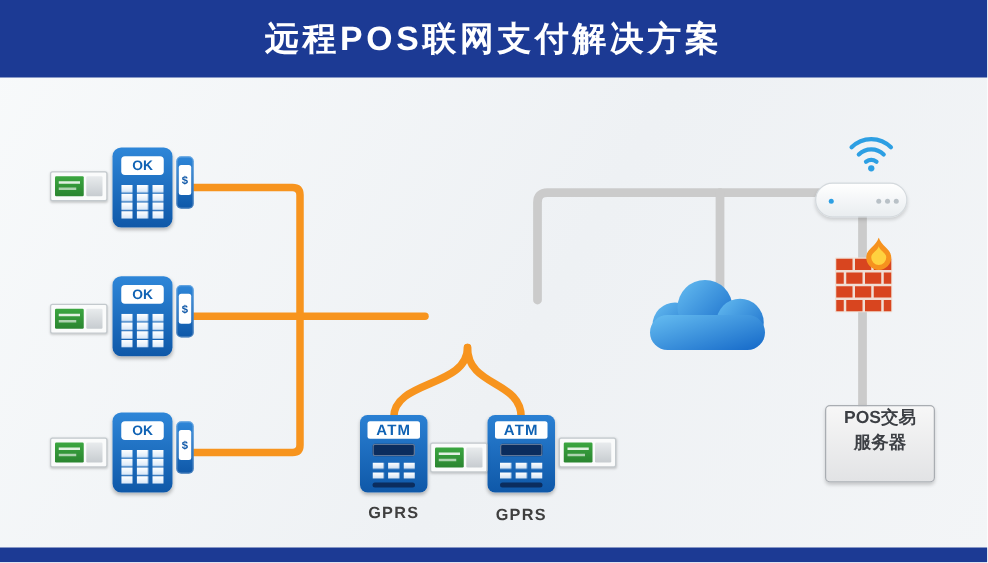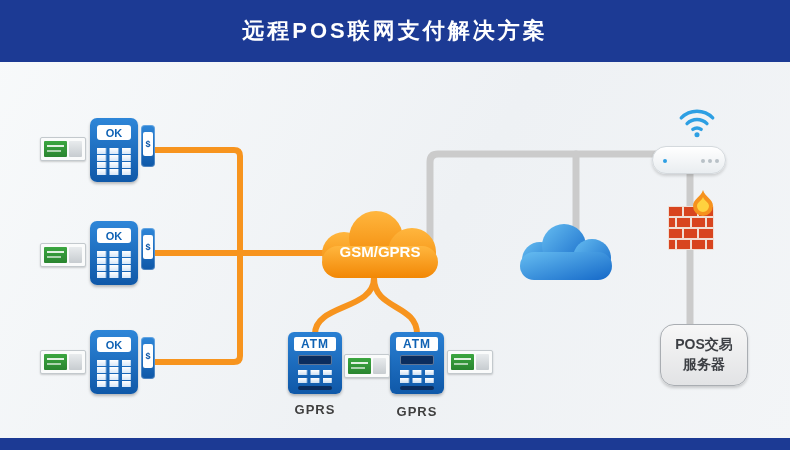--- a/index.html
+++ b/index.html
@@ -4,21 +4,21 @@
 <style>
   html,body { margin:0; padding:0; background:#ffffff; }
   .stage {
     position:relative; width:790px; height:450px; overflow:hidden;
     font-family:"Liberation Sans","DejaVu Sans",sans-serif;
     background:linear-gradient(120deg,#f8fafb 0%, #eef1f4 55%, #f3f5f7 100%);
   }
   
   .banner { position:absolute; left:0; top:0; right:0; height:62px; background:#1c3a94;
             display:flex; align-items:center; justify-content:center; }
-  .banner h1 { margin:0; color:#ffffff; font-size:22px; font-weight:bold; letter-spacing:3px; }
+  .banner h1 { margin:0; color:#ffffff; font-size:27px; font-weight:bold; letter-spacing:3px; }
   .bottombar { position:absolute; left:0; right:0; bottom:0; height:12px; background:#1c3a94; }
 
   
   .wires { position:absolute; left:0; top:0; width:790px; height:450px; }
 
   
   .pos { position:absolute; width:66px; height:66px; }
   .pos-body { position:absolute; left:0; top:0; width:48px; height:64px;
     background:linear-gradient(180deg,#2e86d8,#0f58a8); border-radius:7px;
     box-shadow:0 2px 3px rgba(0,0,0,.25); }
@@ -70,23 +70,23 @@
     background:linear-gradient(180deg,#ffffff,#e9edf0); border:1px solid #d4d9dd; border-radius:14px;
     box-shadow:0 2px 3px rgba(0,0,0,.15); box-sizing:border-box; }
   .router .led { position:absolute; top:12px; width:4px; height:4px; border-radius:50%; background:#b9c1c7; }
   .router .led.blue { background:#2d9fe3; }
 
   .wifi { position:absolute; left:676px; top:104px; width:42px; height:34px; }
 
   .firewall { position:absolute; left:668px; top:190px; width:46px; height:60px; }
 
   .server { position:absolute; left:660px; top:324px; width:86px; height:60px;
-    background:linear-gradient(180deg,#f7f7f7,#e2e3e5); border:1px solid #a9adb2; border-radius:14px;
+    background:linear-gradient(180deg,#f7f7f7,#e2e3e5); border:1px solid #a9adb2; border-radius:4px;
     box-shadow:0 2px 3px rgba(0,0,0,.18); display:flex; flex-direction:column; align-items:center;
-    justify-content:center; gap:2px; color:#3c3f44; font-size:14px; font-weight:bold; }
+    justify-content:flex-start; gap:2px; color:#3c3f44; font-size:14px; font-weight:bold; }
 </style>
 </head>
 <body>
 
 <div class="stage">
 
   <svg class="wires" viewBox="0 0 790 450">
     <g fill="none" stroke="#cbcbcb" stroke-width="7" stroke-linecap="round" stroke-linejoin="round">
       <path d="M 430 240 V 162 Q 430 154 438 154 H 690"></path>
       <path d="M 576 154 V 240"></path>
@@ -140,37 +140,20 @@
   <div class="pos" style="left:90px; top:330px">
     <div class="pos-body">
       <div class="pos-screen">OK</div>
       <div class="pos-keys"></div>
     </div>
     <div class="pos-reader">
       <div class="pos-card">$</div>
     </div>
   </div>
 
-  <div class="cloud cloud-orange" style="left:314px; top:208px; width:132px; height:76px">
-    <svg viewBox="0 0 132 76">
-      <defs>
-        <linearGradient id="og1" x1="0" y1="0" x2="0" y2="1">
-          <stop offset="0" stop-color="#ffb63e"></stop>
-            <stop offset="1" stop-color="#f28705"></stop>
-        </linearGradient>
-      </defs>
-      <g fill="url(#og1)">
-        <circle cx="30" cy="46" r="22"></circle>
-        <circle cx="62" cy="30" r="27"></circle>
-        <circle cx="98" cy="44" r="24"></circle>
-        <rect x="8" y="38" width="116" height="32" rx="16"></rect>
-      </g>
-    </svg>
-    <span class="cloud-label">GSM/GPRS</span>
-  </div>
 
   <div class="cloud cloud-blue" style="left:514px; top:218px; width:104px; height:68px">
     <svg viewBox="0 0 104 68">
       <defs>
         <linearGradient id="bg1" x1="0" y1="0" x2="1" y2="1">
           <stop offset="0" stop-color="#66bdf1"></stop>
             <stop offset="1" stop-color="#1468c8"></stop>
         </linearGradient>
       </defs>
       <g fill="url(#bg1)">

